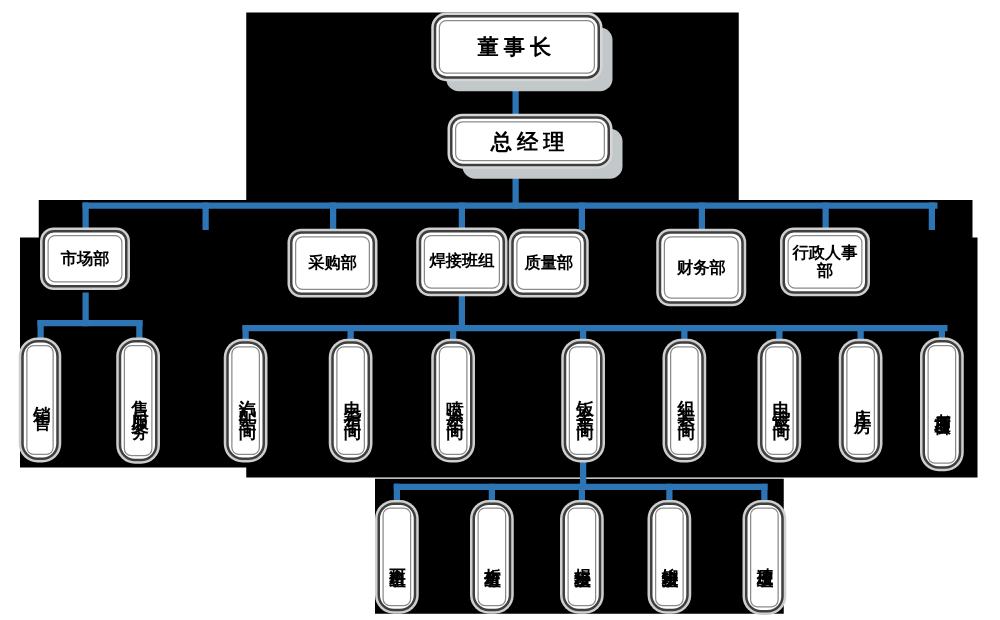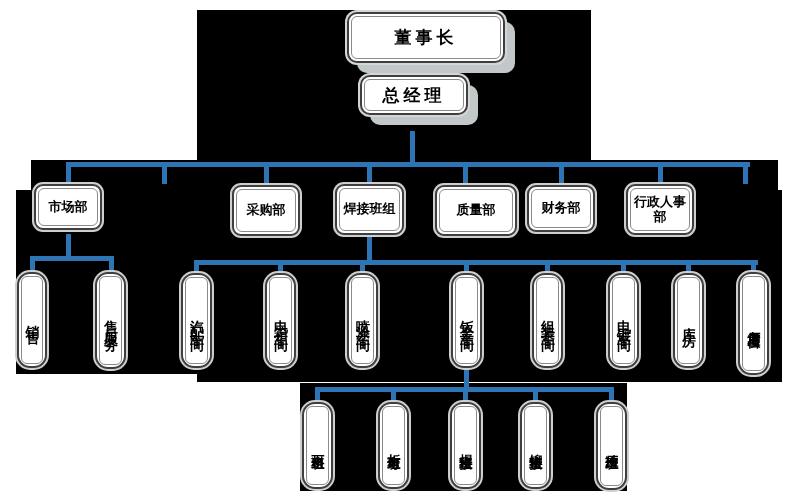--- a/index.html
+++ b/index.html
@@ -60,40 +60,40 @@
   <div class="line" style="left:751px;top:260px;width:5px;height:13px"></div>
 
   <div class="line" style="left:464px;top:368px;width:5px;height:22px"></div>
   <div class="line" style="left:315px;top:387px;width:299px;height:5px"></div>
   <div class="line" style="left:315px;top:387px;width:5px;height:15px"></div>
   <div class="line" style="left:391px;top:387px;width:5px;height:15px"></div>
   <div class="line" style="left:463px;top:387px;width:5px;height:15px"></div>
   <div class="line" style="left:533px;top:387px;width:5px;height:15px"></div>
   <div class="line" style="left:609px;top:387px;width:5px;height:15px"></div>
 
-  <div class="node big" style="left:347px;top:12px;width:158px;height:51px">
+  <div class="node big" style="left:347px;top:12px;width:133px;height:51px">
     <span>董事长</span>
   </div>
-  <div class="node big" style="left:360px;top:75px;width:108px;height:40px">
+  <div class="node big" style="left:360px;top:93px;width:128px;height:40px">
     <span>总经理</span>
   </div>
 
   <div class="node dept" style="left:34px;top:184px;width:68px;height:46px">
     <span>市场部</span>
   </div>
   <div class="node dept" style="left:232px;top:185px;width:68px;height:51px">
     <span>采购部</span>
   </div>
   <div class="node dept" style="left:335px;top:184px;width:69px;height:51px">
     <span>焊接班组</span>
   </div>
-  <div class="node dept" style="left:435px;top:185px;width:82px;height:51px">
+  <div class="node dept" style="left:409px;top:185px;width:60px;height:51px">
     <span>质量部</span>
   </div>
-  <div class="node dept" style="left:527px;top:185px;width:68px;height:47px">
+  <div class="node dept" style="left:527px;top:185px;width:68px;height:58px">
     <span>财务部</span>
   </div>
   <div class="node dept" style="left:626px;top:184px;width:68px;height:51px">
     <span>行政人事部</span>
   </div>
 
   <div class="node vnode" style="left:17px;top:272px;width:30px;height:96px">
     <span class="vt">销售</span>
   </div>
   <div class="node vnode" style="left:95px;top:272px;width:31px;height:97px">

